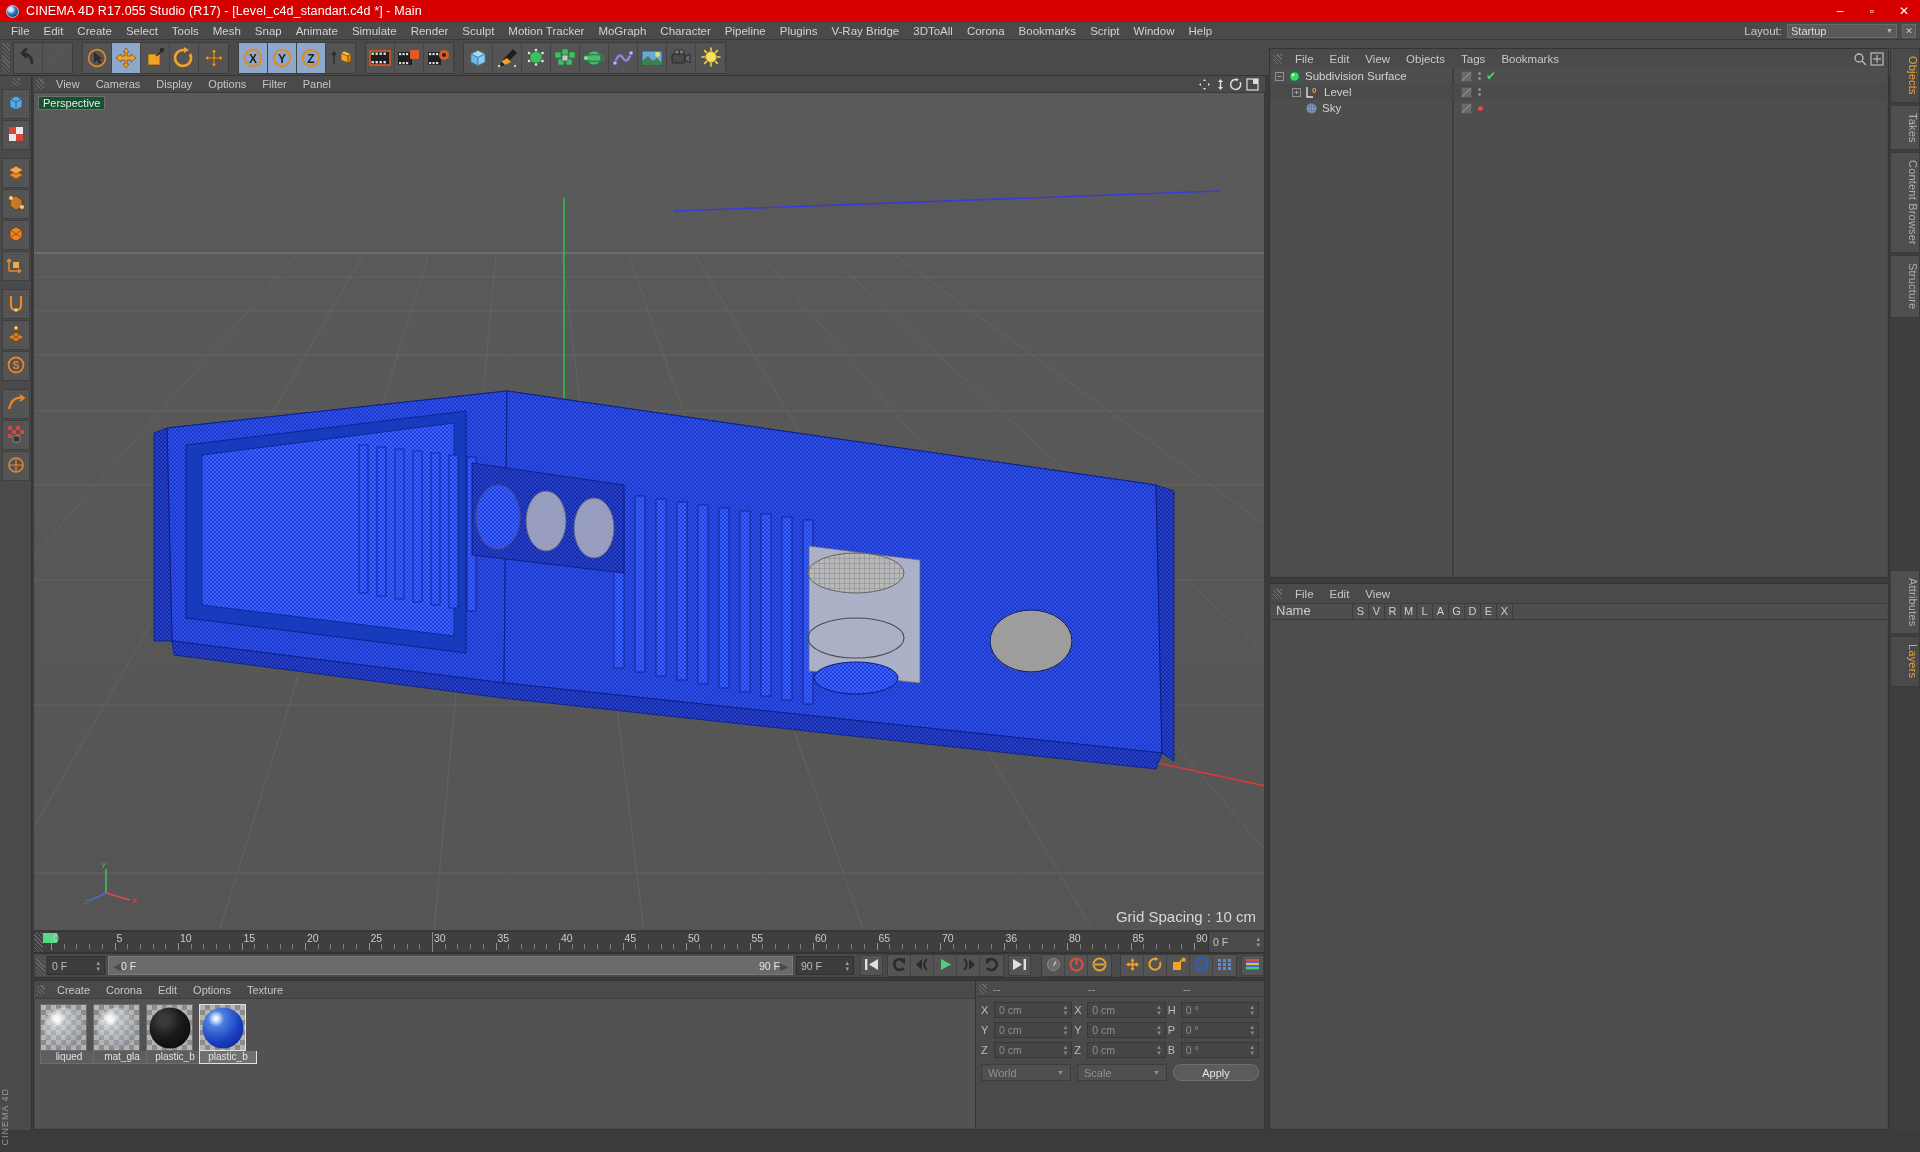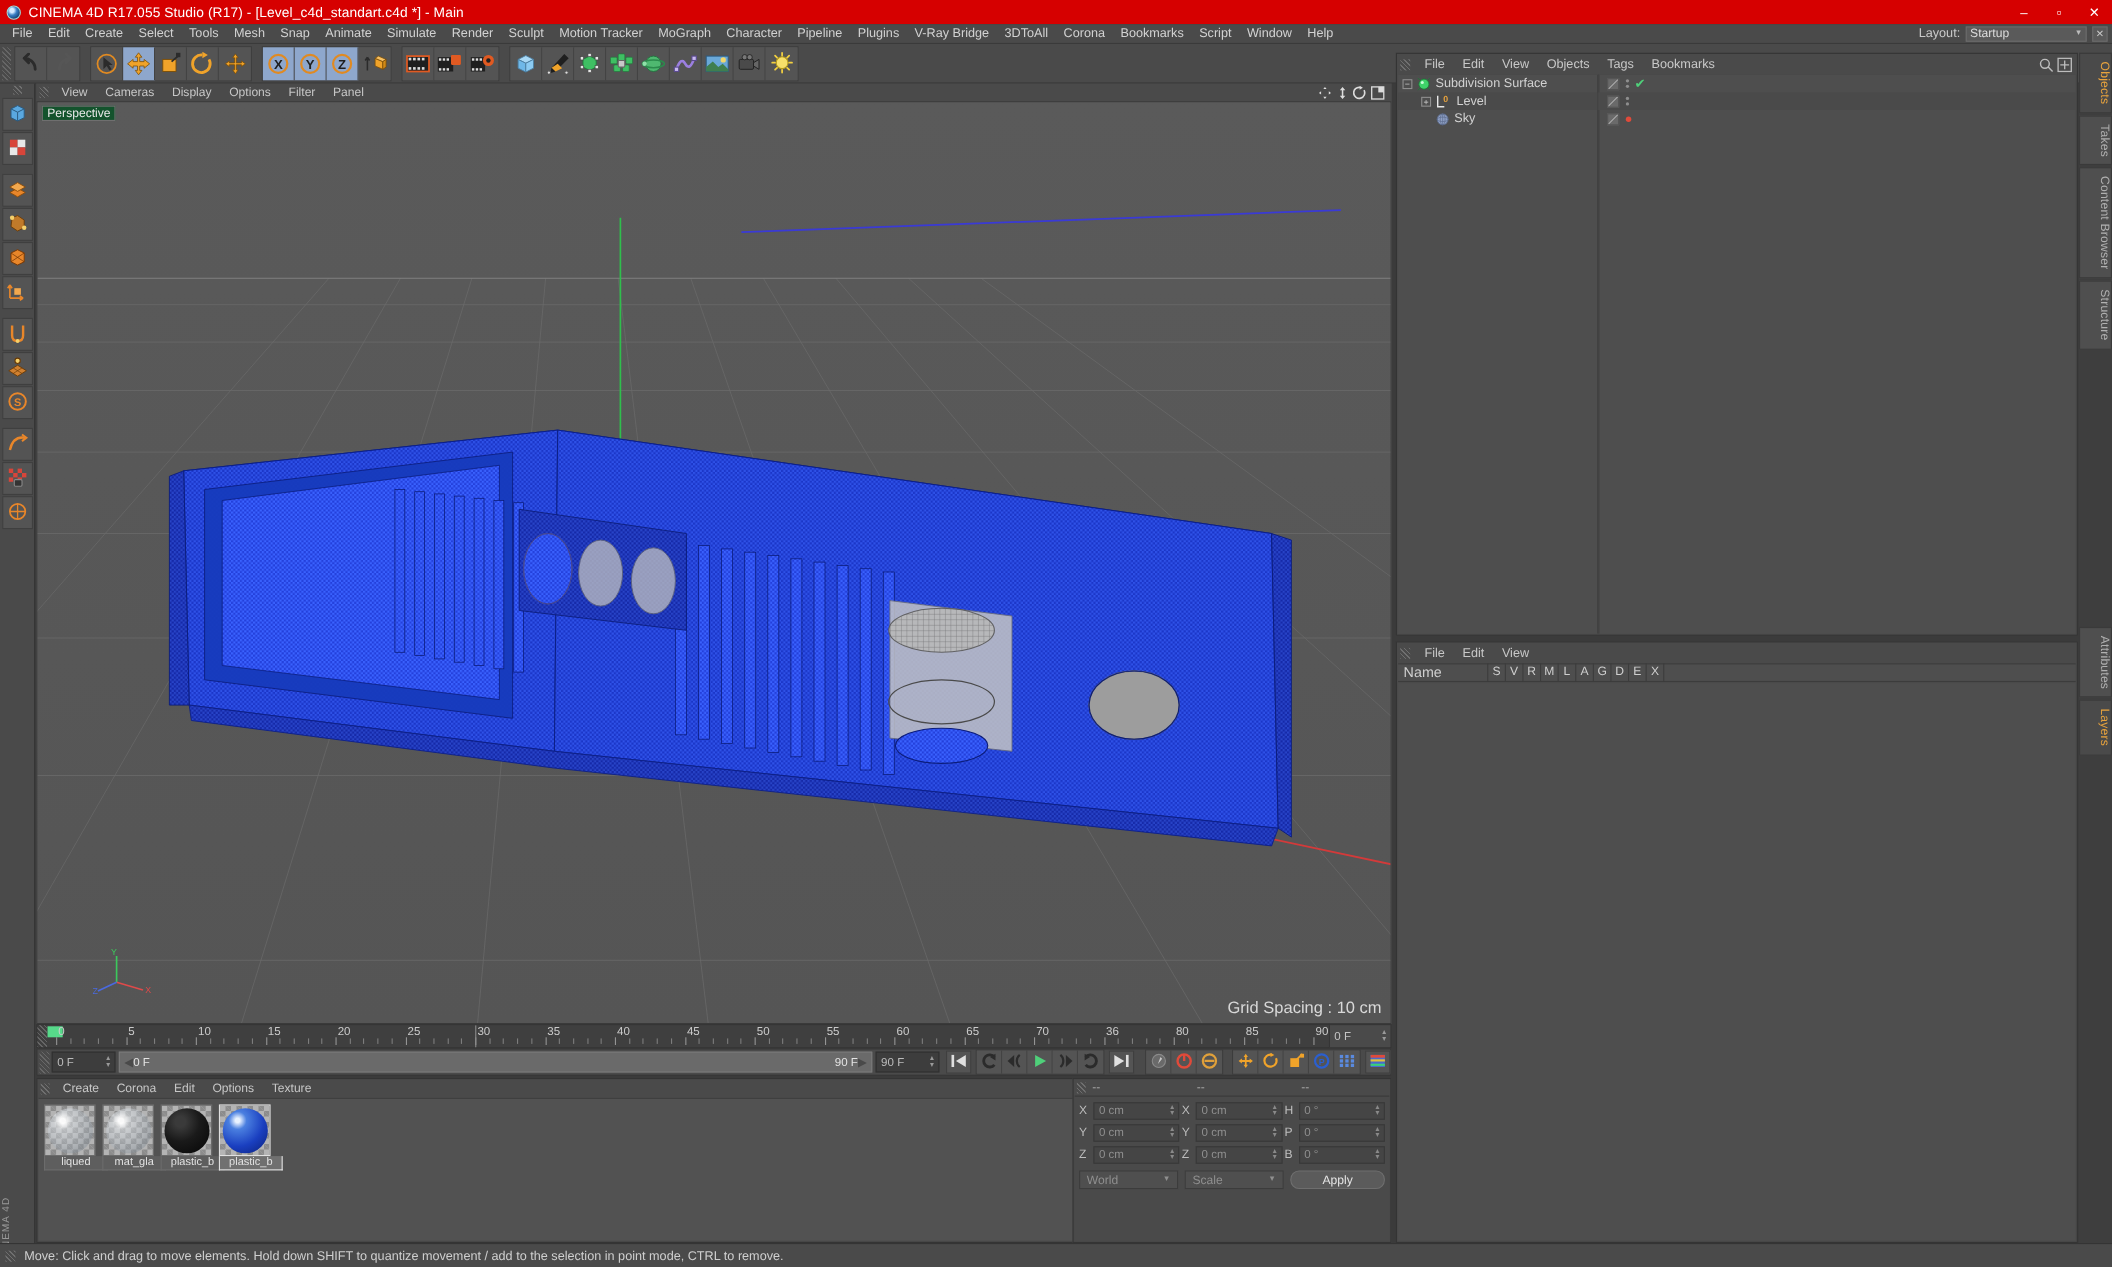--- a/index.html
+++ b/index.html
@@ -1343,18 +1343,14 @@
   <div class="vtabs" id="vtabs">
       <div class="vtab active">Objects</div>
       <div class="vtab">Takes</div>
       <div class="vtab">Content Browser</div>
       <div class="vtab">Structure</div>
       <div style="height: 250px;"></div>
       <div class="vtab">Attributes</div>
       <div class="vtab active">Layers</div>
     </div>
 
-  <div class="statusbar">
-    <div class="grip2"></div>
-    <span class="status-text">Move: Click and drag to move elements. Hold down SHIFT to quantize movement / add to the selection in point mode, CTRL to remove.</span>
-  </div>
 
 </div>
 
 </body></html>

